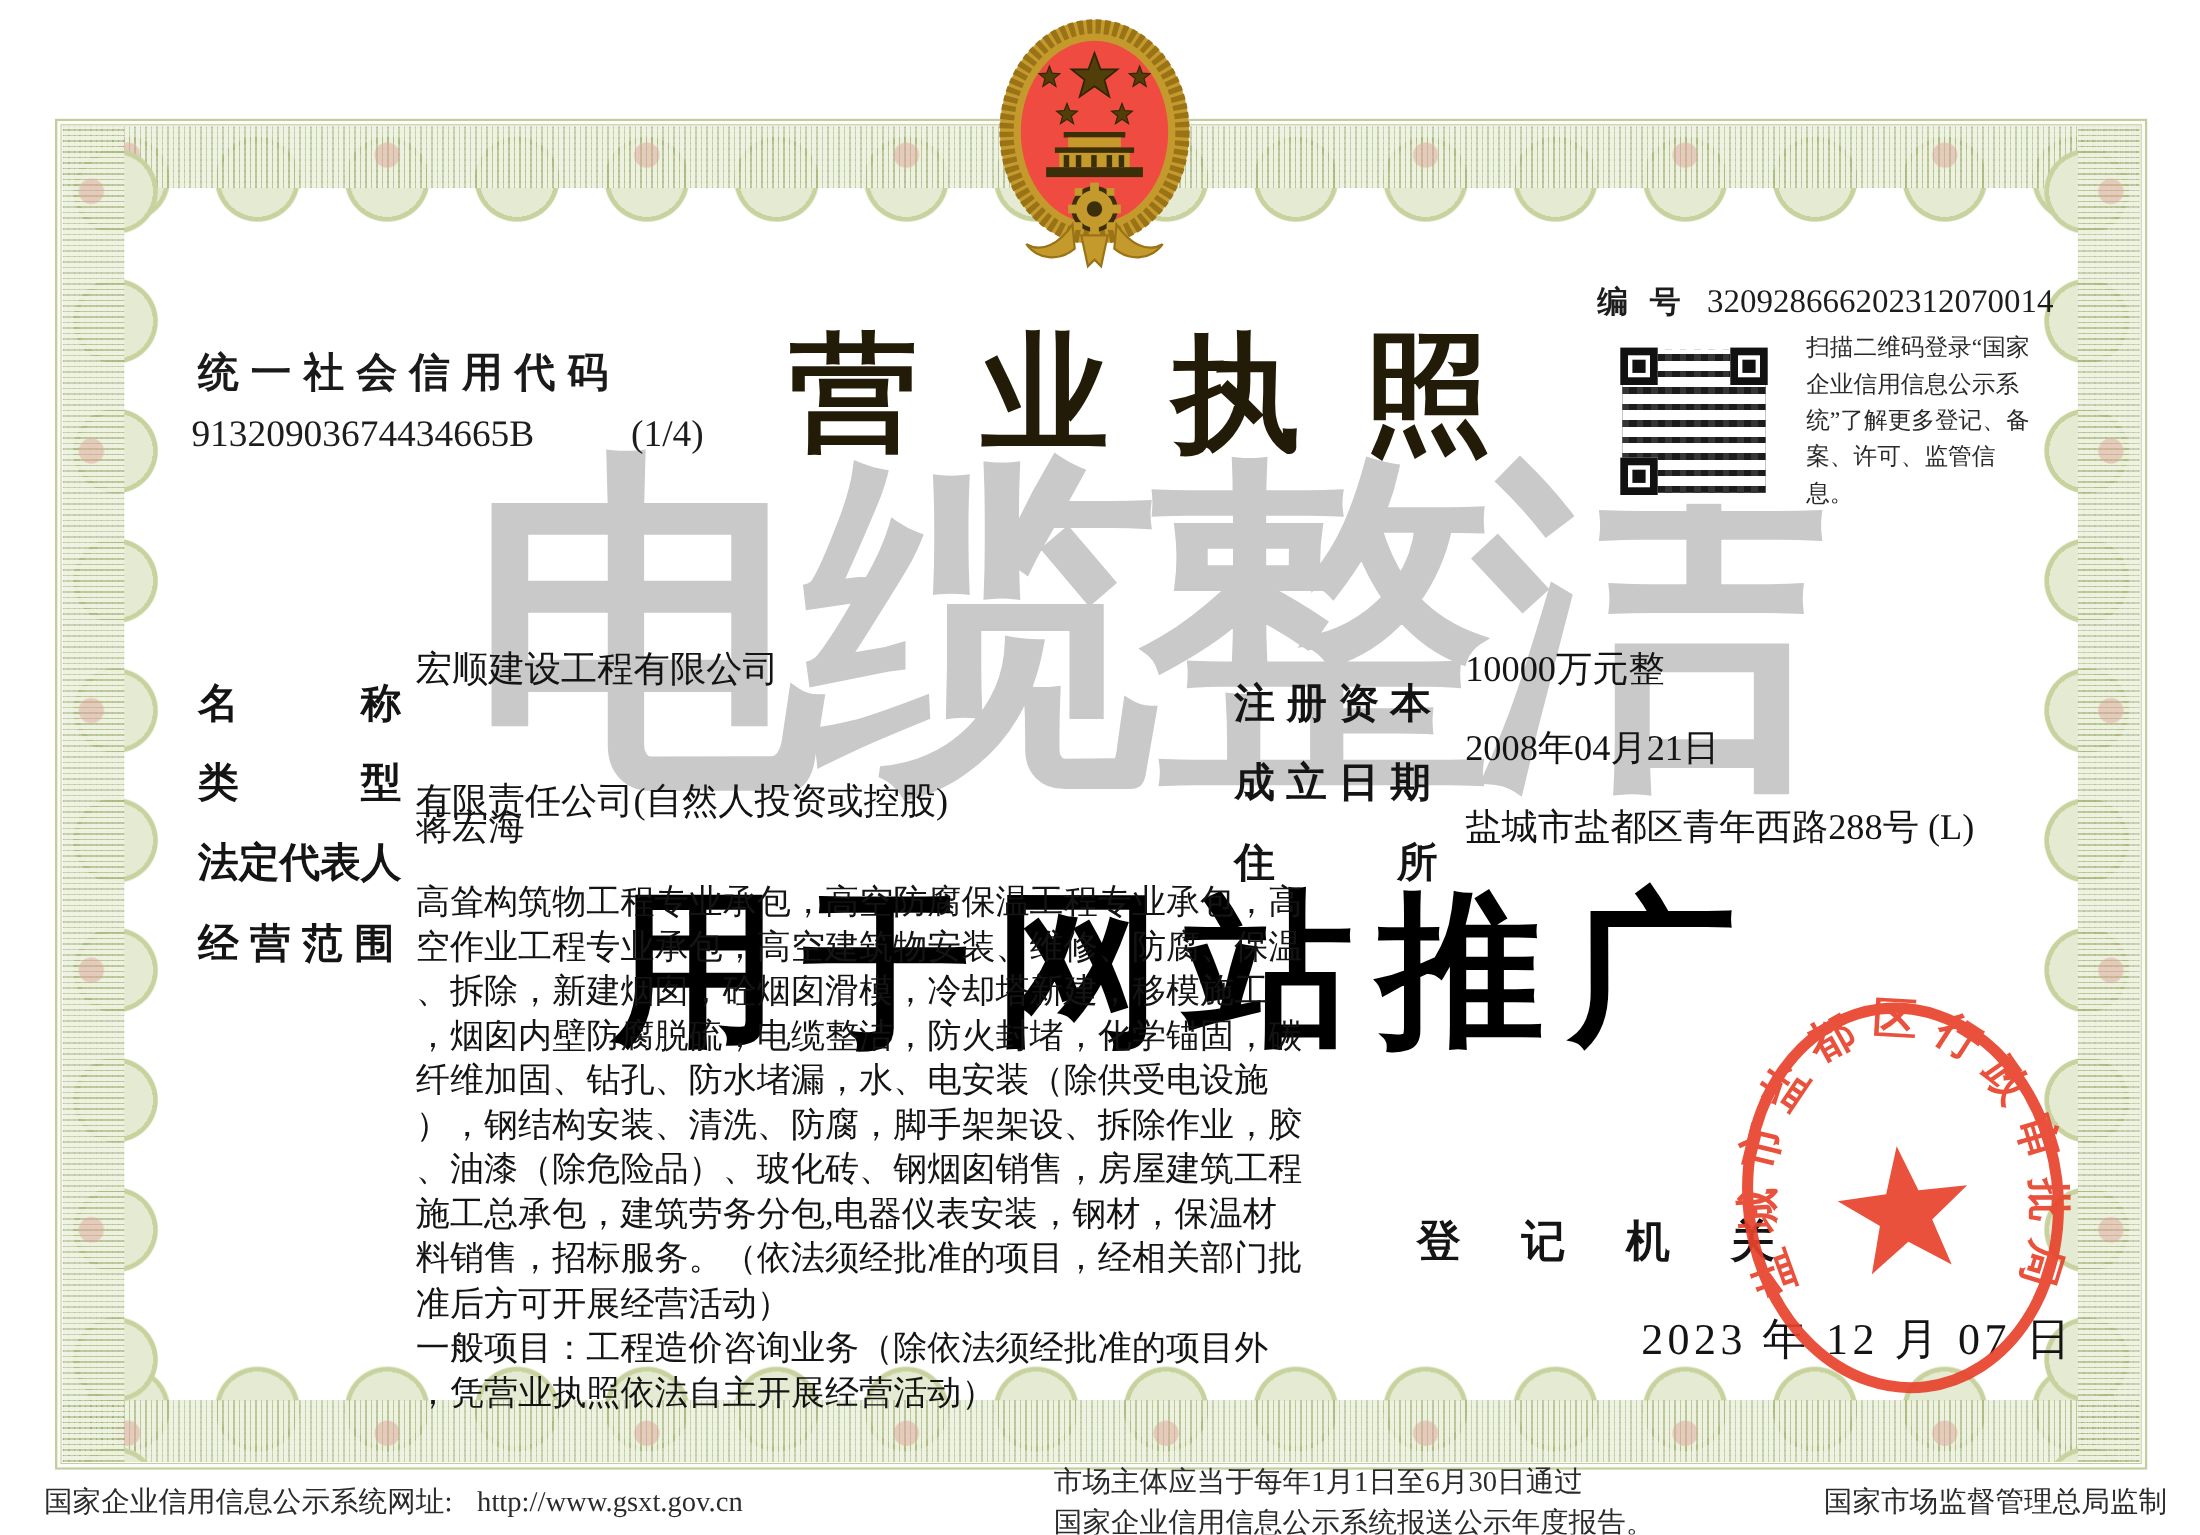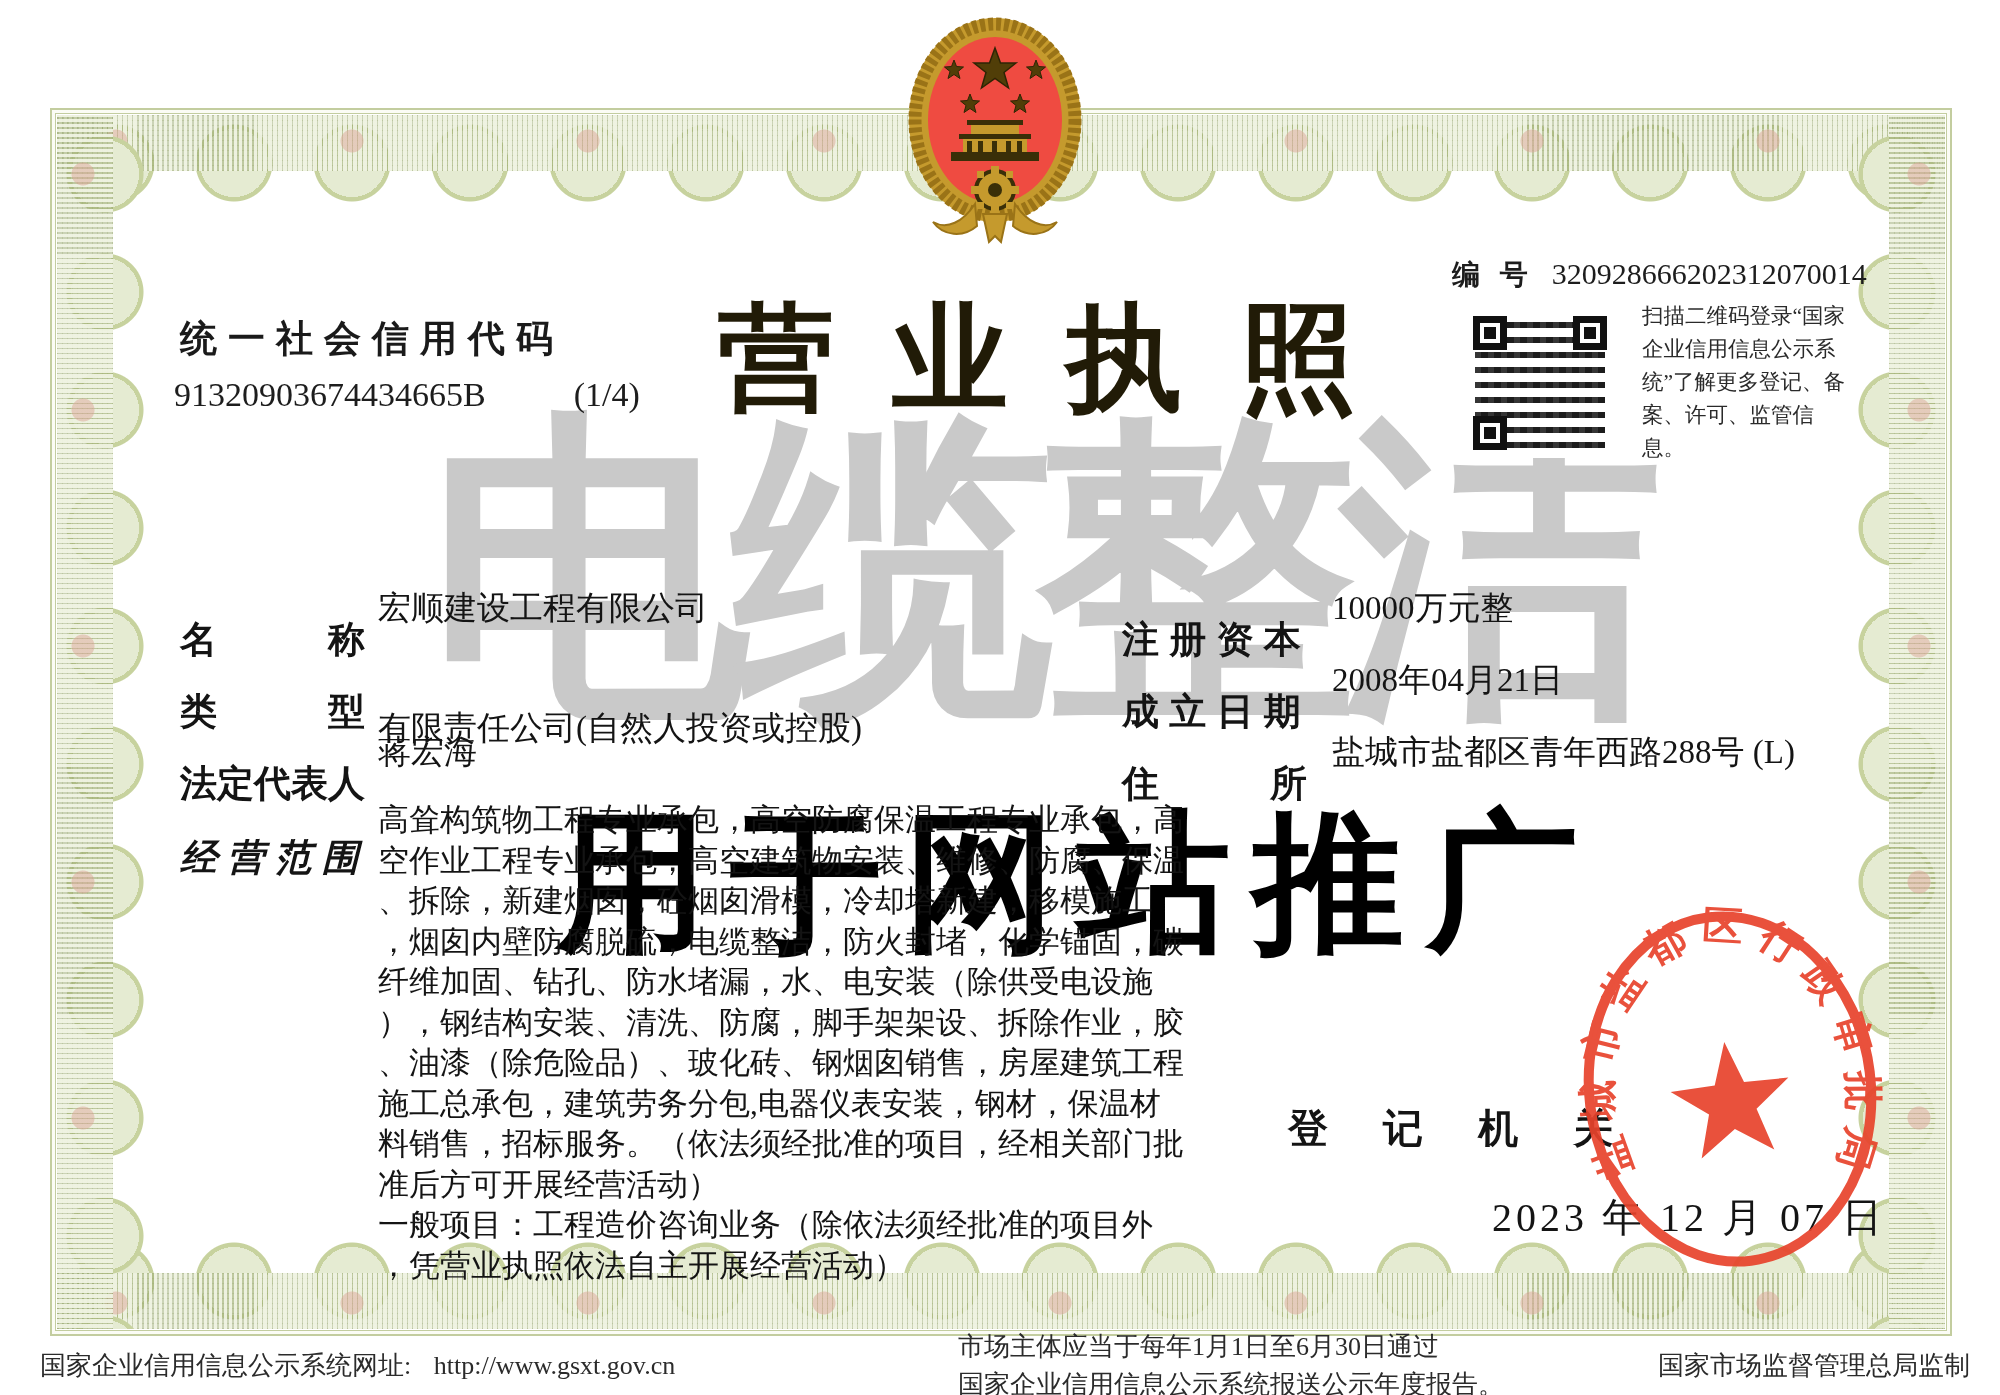--- a/index.html
+++ b/index.html
@@ -129,21 +129,21 @@
 
     <div class="abs field-label" style="left:180px;top:582px;">名　　　称</div>
     <div class="abs field-value" style="left:378px;top:586px;">宏顺建设工程有限公司</div>
 
     <div class="abs field-label" style="left:180px;top:654px;">类　　　型</div>
     <div class="abs field-value" style="left:378px;top:658px;margin-top:48px;">有限责任公司(自然人投资或控股)</div>
 
     <div class="abs field-label" style="left:180px;top:726px;">法定代表人</div>
     <div class="abs field-value" style="left:378px;top:730px;">蒋宏海</div>
 
-    <div class="abs field-label" style="left:180px;top:800px;font-style:italic;">经 营 范 围</div>
+    <div class="abs field-label" style="left:180px;top:800px;">经 营 范 围</div>
     <div class="abs field-value scope-value" style="left:378px;top:800px;">高耸构筑物工程专业承包，高空防腐保温工程专业承包，高
 空作业工程专业承包，高空建筑物安装、维修、防腐、保温
 、拆除，新建烟囱，砼烟囱滑模，冷却塔新建，移模施工
 ，烟囱内壁防腐脱硫，电缆整洁，防火封堵，化学锚固，碳
 纤维加固、钻孔、防水堵漏，水、电安装（除供受电设施
 ），钢结构安装、清洗、防腐，脚手架架设、拆除作业，胶
 、油漆（除危险品）、玻化砖、钢烟囱销售，房屋建筑工程
 施工总承包，建筑劳务分包,电器仪表安装，钢材，保温材
 料销售，招标服务。（依法须经批准的项目，经相关部门批
 准后方可开展经营活动）

